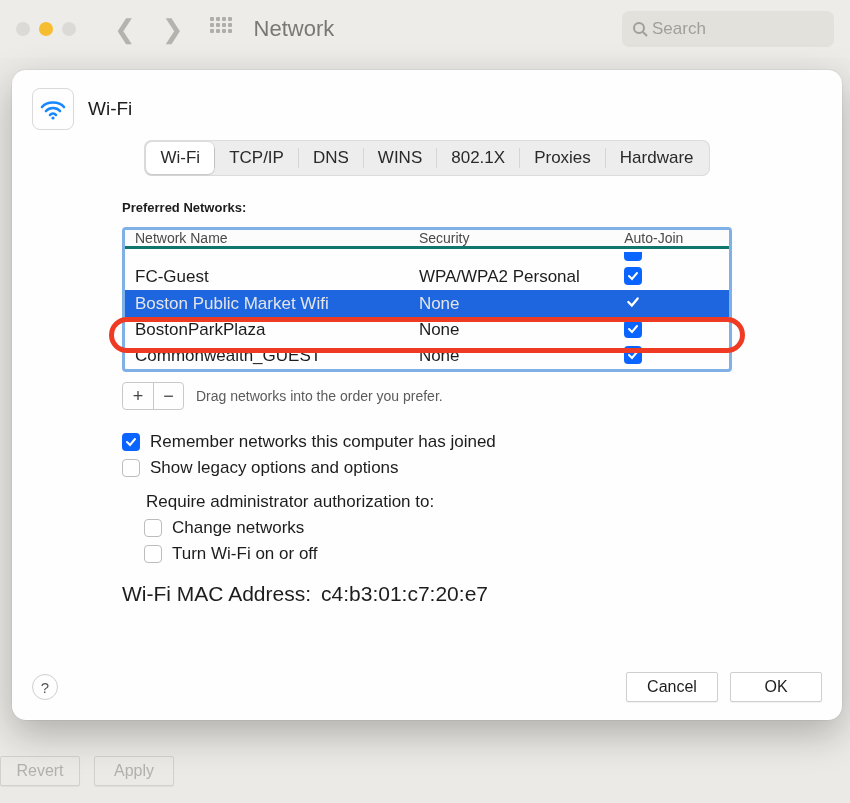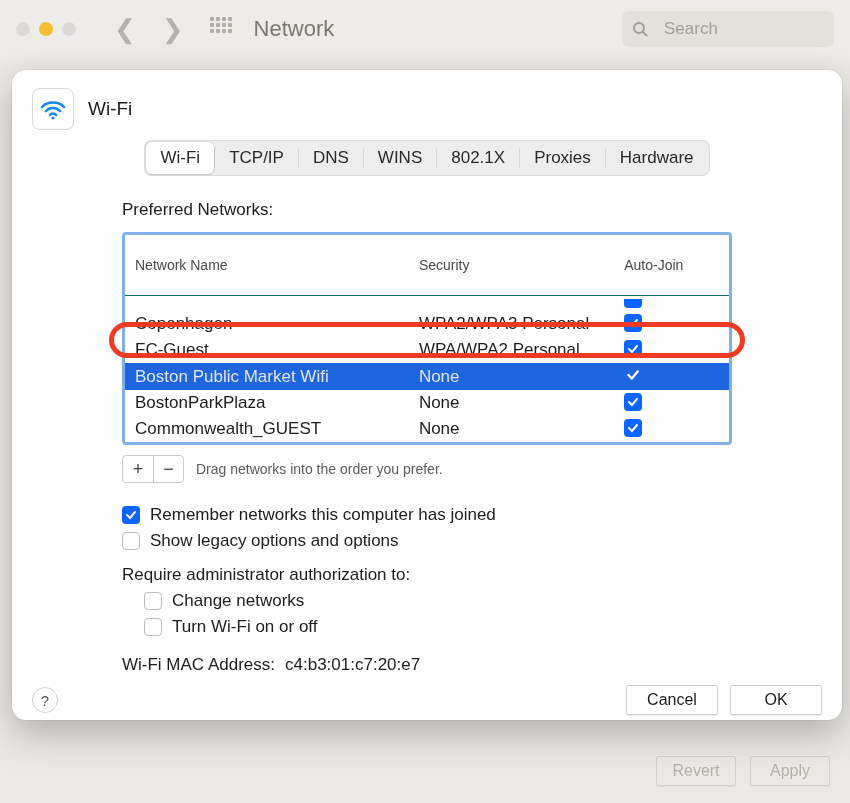--- a/index.html
+++ b/index.html
@@ -34,21 +34,21 @@
     gap: 2px; margin: 0 6px;
   }
   .grid-icon span { background: #b0aea9; border-radius: 1px; }
   .title { font-size: 22px; font-weight: 400; color: #7a7872; }
   .spacer { flex: 1; }
   .searchbox {
     background: #e3e1dc;
     border-radius: 7px;
     width: 212px; height: 36px;
     display: flex; align-items: center;
-    padding: 0 10px; gap: 16px;
+    padding: 0 10px; gap: 4px;
     color: #a19f9a;
     overflow: hidden;
   }
   .searchbox svg { flex-shrink: 0; }
 
   
   .sheet {
     position: absolute; left: 12px; right: 8px; top: 70px;
     height: 650px;
     background: #fefefe;
@@ -81,33 +81,33 @@
     border-radius: 6px;
   }
   .seg-item.active {
     background: #ffffff;
     box-shadow: 0 1px 2px rgba(0,0,0,.12), 0 0 0 1px rgba(0,0,0,.06);
   }
   .seg-sep { width: 1px; height: 20px; background: #d5d5d5; }
 
   
   .content { flex: 1; padding: 24px 90px 0 90px; position: relative; }
-  .label { font-size: 17px; margin-bottom: 12px; }
+  .label { font-size: 13px; margin-bottom: 12px; font-weight: bold; }
 
   .netbox {
     border: 3px solid #7fb0e6;
     border-radius: 4px;
     overflow: hidden;
     position: relative;
   }
   .nettable { width: 100%; border-collapse: collapse; }
   .nettable thead td {
     font-size: 14px; color: #4a4a4a;
-    border-bottom: 1px solid #0f766e;
-    padding: 22px 10px;
+    border-bottom: 3px solid #0f766e;
+    padding: 0 10px;
     background: #fcfcfc;
   }
   .c-name { width: 47%; }
   .c-sec { width: 34%; }
   .c-auto { width: 19%; }
   .nettable tbody td {
     padding: 3px 10px 3px 10px;
     font-size: 17px;
     white-space: nowrap;
   }
@@ -146,21 +146,21 @@
 
   
   .checkline { display: flex; align-items: center; gap: 10px; margin-top: 22px; font-size: 17px;}
   .checkline.small-gap { margin-top: 6px; }
   .emptybox {
     width: 18px; height: 18px; border: 1px solid #bcbcbc; border-radius: 4px;
     background: #fff;
   }
   .indented { margin-left: 22px; }
 
-  .macline { margin-top: 18px; font-size: 17px; display: flex; gap: 10px; }
+  .macline { margin-top: 18px; font-size: 21px; display: flex; gap: 10px; }
 
   
   .sheet-footer {
     display: flex; align-items: center; gap: 12px;
     padding-top: 10px;
   }
   .help-btn {
     width: 26px; height: 26px; border: 1px solid #cfcfcf; border-radius: 50%;
     display: flex; align-items: center; justify-content: center;
     color: #555; font-size: 15px;
@@ -170,21 +170,21 @@
     border: 1px solid #cfcfcf; border-radius: 2px;
     background: #fff;
     box-shadow: 0 1px 1px rgba(0,0,0,.05);
     display: flex; align-items: center; justify-content: center;
     font-size: 16px;
   }
 
   
   .bottom-bar {
     position: absolute; left: 0; right: 0; bottom: 0; height: 64px;
-    display: flex; align-items: center; justify-content: flex-end;
+    display: flex; align-items: center; 
     padding: 0 20px 0 0; gap: 14px;
   }
   .bottom-bar .push-btn {
     background: #eceae6; color: #b3b1ac;
     border: 1px solid #d3d1cc;
     min-width: 80px;
   }
 </style>
 </head>
 <body>
@@ -272,29 +272,20 @@
               <td class="c-auto">Auto-Join</td>
             </tr>
           </thead>
           <tbody>
             <tr class="partial">
               <td>&nbsp;</td>
                 <td>&nbsp;</td>
               <td><span class="chk partial-v"></span></td>
             </tr>
             <tr>
-              <td>Copenhagen</td>
-              <td>WPA2/WPA3 Personal</td>
-              <td><span class="chk">
-                    <svg width="12" height="12" viewBox="0 0 12 12">
-                      <path d="M2 6 L5 9 L10 3" stroke="#fff" stroke-width="2" fill="none" stroke-linecap="round"></path>
-                    </svg>
-                  </span></td>
-            </tr>
-            <tr>
               <td>FC-Guest</td>
               <td>WPA/WPA2 Personal</td>
               <td><span class="chk">
                     <svg width="12" height="12" viewBox="0 0 12 12">
                       <path d="M2 6 L5 9 L10 3" stroke="#fff" stroke-width="2" fill="none" stroke-linecap="round"></path>
                     </svg>
                   </span></td>
             </tr>
             <tr class="sel">
               <td>Boston Public Market Wifi</td>
@@ -343,21 +334,21 @@
             <path d="M2 6 L5 9 L10 3" stroke="#fff" stroke-width="2" fill="none" stroke-linecap="round"></path>
           </svg>
         </span>
       <span>Remember networks this computer has joined</span>
     </div>
     <div class="checkline small-gap">
       <span class="emptybox"></span>
       <span>Show legacy options and options</span>
     </div>
 
-    <div class="checkline small-gap" style="margin-top:14px;">
+    <div class="checkline small-gap" style="margin-top:14px;margin-left:24px;">
       <span>Require administrator authorization to:</span>
     </div>
     <div class="checkline small-gap indented">
       <span class="emptybox"></span>
       <span>Change networks</span>
     </div>
     <div class="checkline small-gap indented">
       <span class="emptybox"></span>
       <span>Turn Wi-Fi on or off</span>
     </div>

